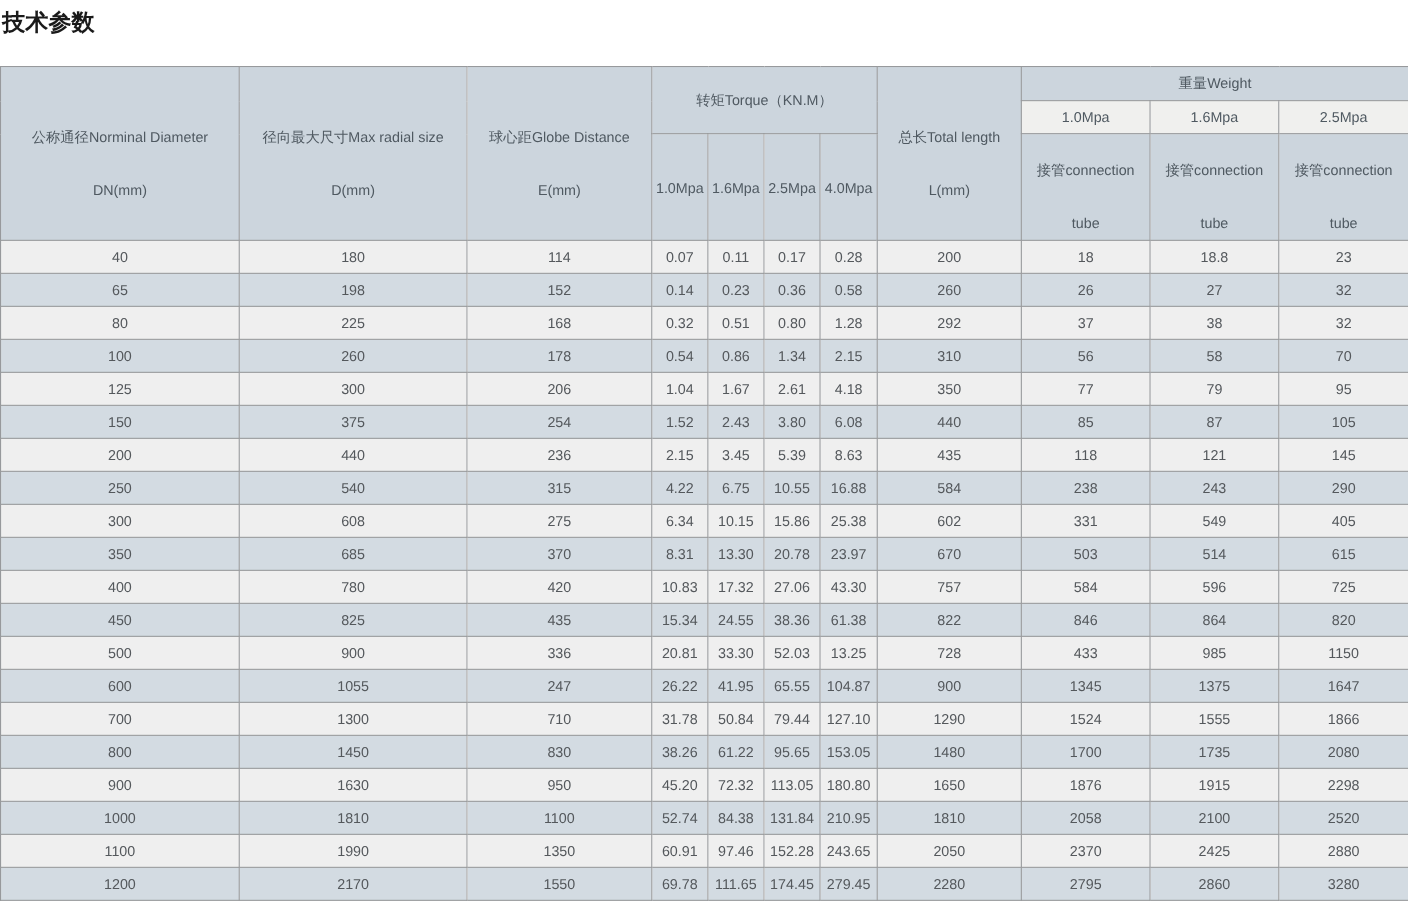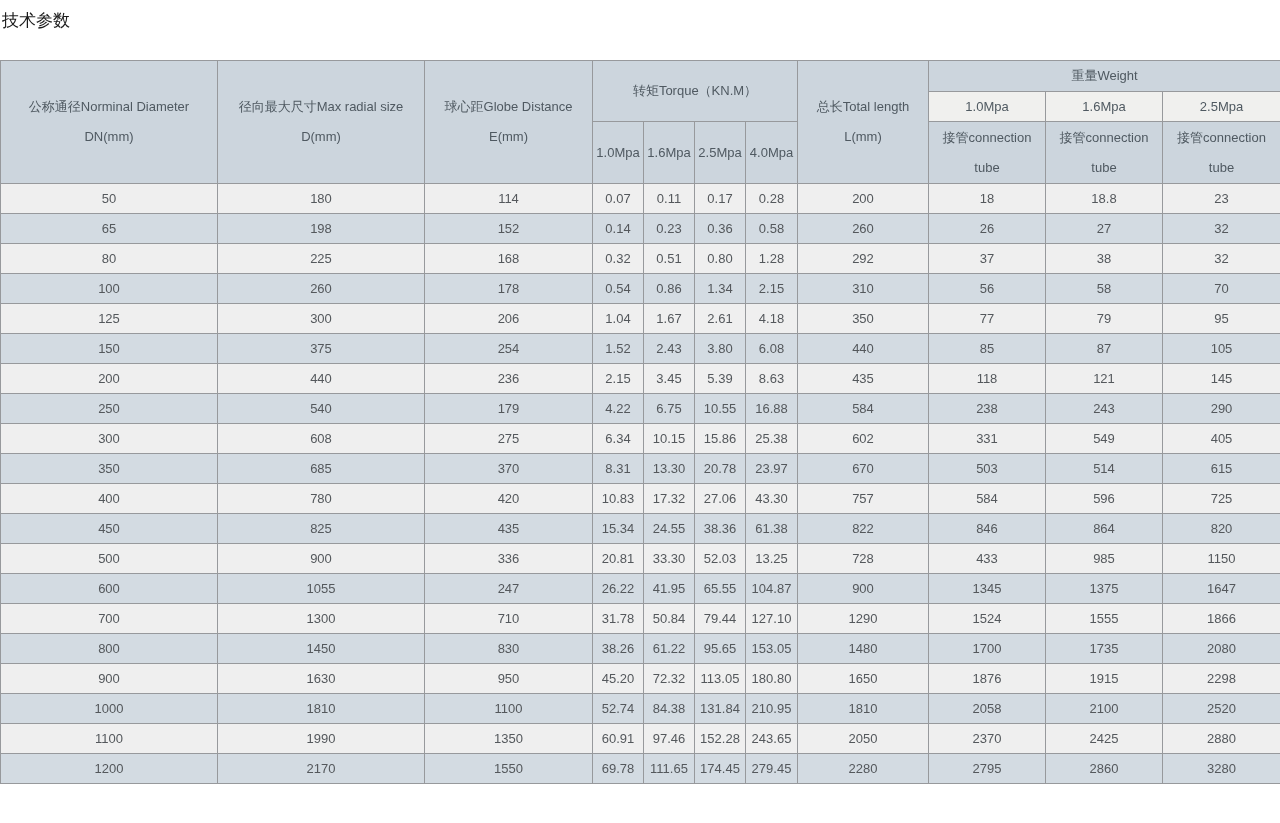--- a/index.html
+++ b/index.html
@@ -14,22 +14,22 @@
   }
   *{box-sizing:border-box;}
   html,body{margin:0;padding:0;}
   body{
     width:1280px;height:823px;
     background:#ffffff;
     font-family:"Liberation Sans","DejaVu Sans",sans-serif;
     overflow:hidden;
   }
   .page-title{
-    font-size:17px;
-    font-weight:normal;
+    font-size:21px;
+    font-weight:bold;
     color:var(--title-text);
     margin:10px 0 0 2px;
     line-height:22px;
   }
   table.params{
     border-collapse:collapse;
     table-layout:fixed;
     width:1280px;
     margin-top:28px;
   }
@@ -46,21 +46,21 @@
     background:var(--header-bg);
     color:var(--header-text);
     font-size:13px;
   }
   thead th.pressure-white{
     background:var(--sub-bg);
   }
   .hrow-a{height:31px;}
   .hrow-b{height:30px;}
   .hrow-c{height:62px;}
-  .hline{line-height:30px;}
+  .hline{line-height:30px;margin-top:18px;}
   tbody td{
     height:30px;
     font-size:13px;
     color:var(--cell-text);
   }
   tbody tr.row-light td{background:var(--row-light);}
   tbody tr.row-blue  td{background:var(--row-blue);}
 </style>
 </head>
 <body>
@@ -121,21 +121,21 @@
         <div class="hline">tube</div>
       </th>
       <th>
         <div class="hline">接管connection</div>
         <div class="hline">tube</div>
       </th>
     </tr>
   </thead>
   <tbody>
       <tr class="row-light">
-        <td>50</td>
+        <td>40</td>
         <td>180</td>
         <td>114</td>
         <td>0.07</td>
         <td>0.11</td>
         <td>0.17</td>
         <td>0.28</td>
         <td>200</td>
         <td>18</td>
         <td>18.8</td>
         <td>23</td>
@@ -214,21 +214,21 @@
         <td>5.39</td>
         <td>8.63</td>
         <td>435</td>
         <td>118</td>
         <td>121</td>
         <td>145</td>
       </tr>
       <tr class="row-blue">
         <td>250</td>
         <td>540</td>
-        <td>179</td>
+        <td>315</td>
         <td>4.22</td>
         <td>6.75</td>
         <td>10.55</td>
         <td>16.88</td>
         <td>584</td>
         <td>238</td>
         <td>243</td>
         <td>290</td>
       </tr>
       <tr class="row-light">

